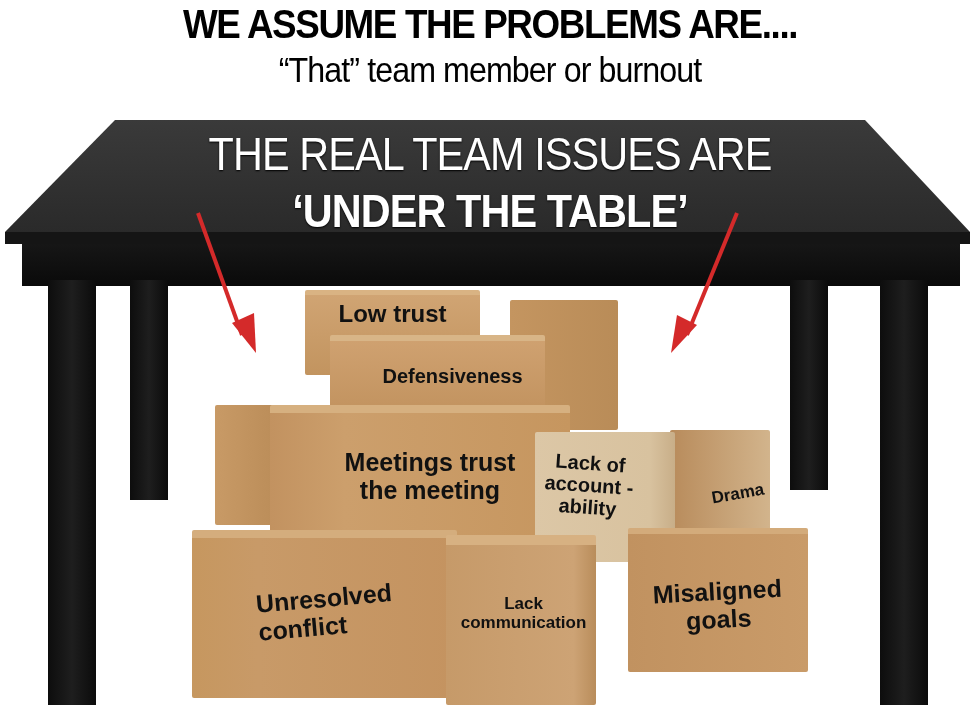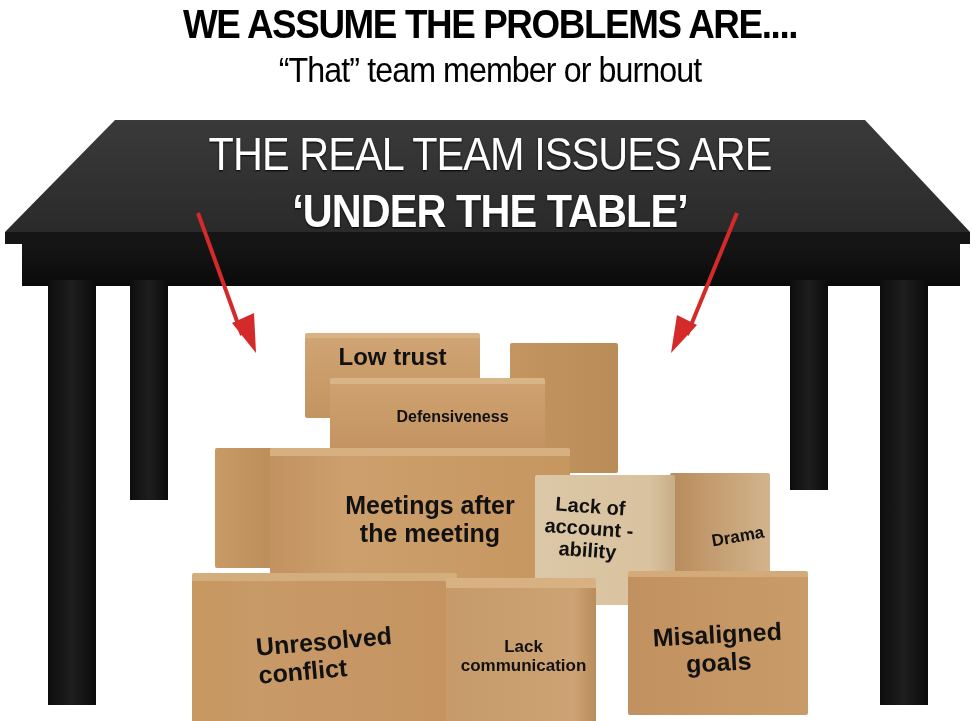--- a/index.html
+++ b/index.html
@@ -9,21 +9,21 @@
   .h2{top:50px;font-size:35px;letter-spacing:-1px;transform:scaleX(0.92);}
   
   .tabletop{position:absolute;left:5px;top:120px;width:970px;height:128px;}
   .apron{position:absolute;left:22px;top:244px;width:938px;height:42px;background:linear-gradient(#161616,#0a0a0a);}
   .leg{position:absolute;background:linear-gradient(90deg,#0d0d0d,#1e1e1e,#0b0b0b);}
   .table-text{position:absolute;left:0;width:980px;text-align:center;color:#fff;text-shadow:0 1px 2px #000;}
   .t1{top:127px;font-size:46px;letter-spacing:-1px;transform:scaleX(0.9);}
   .t2{top:184px;font-size:46px;font-weight:bold;letter-spacing:-1px;transform:scaleX(0.9);}
   .arrow{position:absolute;}
   
-  .box{position:absolute;border-radius:2px;margin-top:43px;}
+  .box{position:absolute;border-radius:2px;}
   .label{position:absolute;font-weight:bold;color:#111;text-align:center;line-height:1.1;}
 </style>
 </head>
 <body>
 
 <div class="headline h1">WE ASSUME THE PROBLEMS ARE....</div>
 <div class="headline h2">“That” team member or burnout</div>
 
 <svg class="tabletop" viewBox="0 0 970 128" width="970" height="128">
   <defs>
@@ -52,24 +52,24 @@
   <line x1="82" y1="8" x2="32" y2="130" stroke="#d42a2a" stroke-width="4"></line>
   <polygon points="22,110 16,148 42,120" fill="#d42a2a"></polygon>
 </svg>
 
 <div class="box" style="left:510px;top:300px;width:108px;height:130px;background:linear-gradient(90deg,#c49560,#b98c58);"></div>
 <div class="box" style="left:305px;top:290px;width:175px;height:80px;background:linear-gradient(#d0a473,#c2945f);border-top:5px solid #d9b383;">
   <div class="label" style="left:0;top:6px;width:175px;font-size:24px;">Low trust</div>
 </div>
 <div class="box" style="left:215px;top:405px;width:70px;height:120px;background:linear-gradient(90deg,#c89a66,#b98b57);"></div>
 <div class="box" style="left:330px;top:335px;width:215px;height:80px;background:linear-gradient(#cfa170,#c0915d);border-top:6px solid #d8b587;">
-  <div class="label" style="left:30px;top:24px;width:185px;font-size:16px;">Defensiveness</div>
+  <div class="label" style="left:30px;top:24px;width:185px;font-size:20px;">Defensiveness</div>
 </div>
 <div class="box" style="left:270px;top:405px;width:300px;height:150px;background:linear-gradient(90deg,#c29260 0%,#cc9f6c 25%,#c6965f 100%);border-top:8px solid #d6b080;">
-  <div class="label" style="left:55px;top:36px;width:210px;font-size:25px;">Meetings after the meeting</div>
+  <div class="label" style="left:55px;top:36px;width:210px;font-size:25px;">Meetings trust the meeting</div>
 </div>
 <div class="box" style="left:670px;top:430px;width:100px;height:118px;background:linear-gradient(90deg,#b88b5b,#d2b48c);">
   <div class="label" style="left:36px;top:55px;width:64px;font-size:17px;transform:rotate(-10deg);">Drama</div>
 </div>
 <div class="box" style="left:535px;top:432px;width:140px;height:130px;background:linear-gradient(90deg,#dcc7a6 0%,#d8c29f 82%,#c8ae88 100%);">
   <div class="label" style="left:4px;top:20px;width:100px;font-size:20px;transform:rotate(4deg);">Lack of account -ability</div>
 </div>
 <div class="box" style="left:628px;top:528px;width:180px;height:138px;background:linear-gradient(90deg,#c19260,#c99b69);border-top:6px solid #d3ab7b;">
   <div class="label" style="left:15px;top:44px;width:150px;font-size:25px;transform:rotate(-3deg);">Misaligned goals</div>
 </div>

